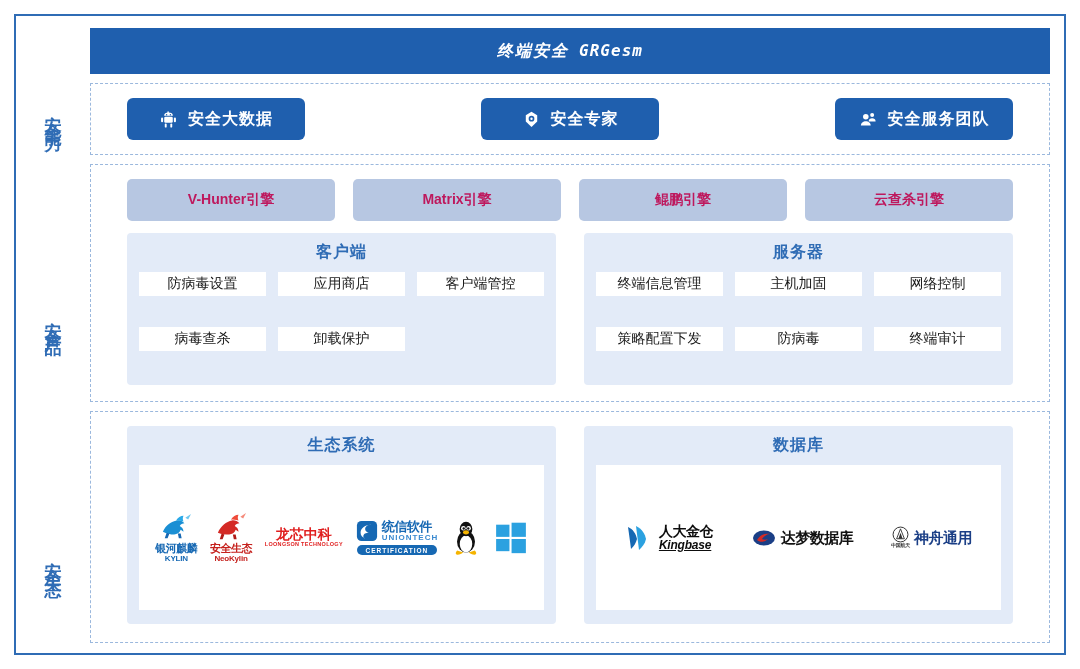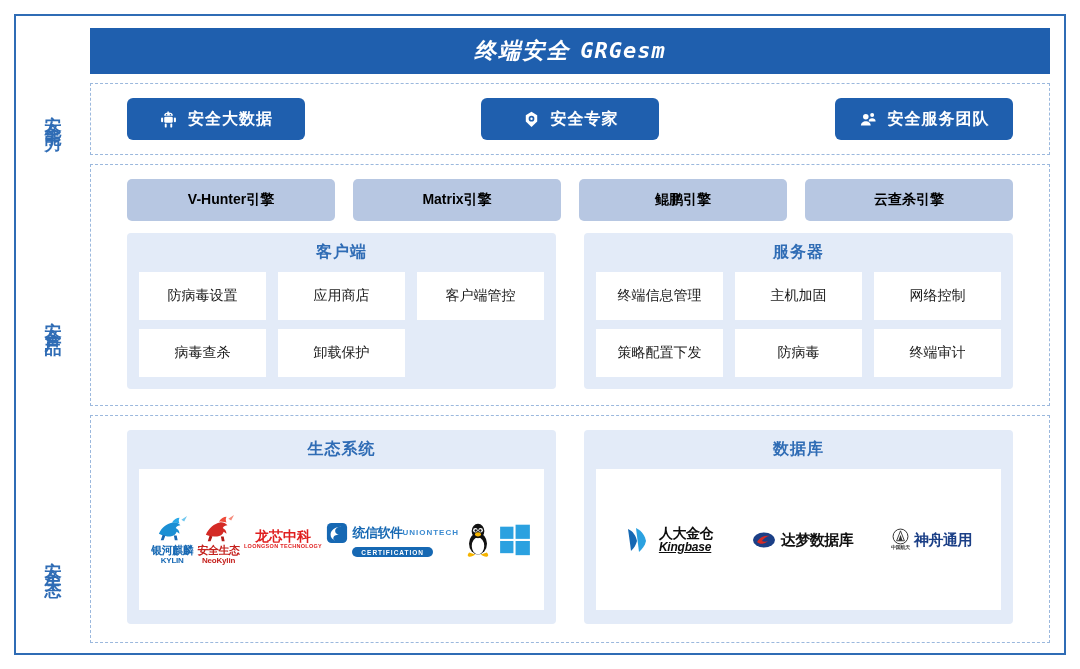--- a/index.html
+++ b/index.html
@@ -55,21 +55,21 @@
   .titlebar {
     background: #1f5fae;
     height: 46px;
     display: flex;
     align-items: center;
     justify-content: center;
     flex: 0 0 46px;
   }
   .titlebar-text {
     color: #ffffff;
-    font-size: 22px;
+    font-size: 16px;
     font-weight: bold;
     font-style: italic;
     letter-spacing: 2px;
   }
   .titlebar-text .brand {
     font-family: "DejaVu Sans Mono", monospace;
     letter-spacing: 1px;
     margin-left: 10px;
   }
 
@@ -120,21 +120,21 @@
   }
   .engine-btn {
     flex: 1 1 0;
     height: 42px;
     background: #b7c7e2;
     border-radius: 5px;
     display: flex;
     align-items: center;
     justify-content: center;
     font-size: 14px;
-    color: #000000;
+    color: #be185d;
     font-weight: 600;
     cursor: pointer;
   }
   .panels {
     display: flex;
     gap: 28px;
     flex: 1 1 auto;
   }
   .panel {
     flex: 1 1 0;
@@ -158,21 +158,21 @@
     gap: 9px 12px;
     flex: 1 1 auto;
   }
   .cell {
     background: #ffffff;
     display: flex;
     align-items: center;
     justify-content: center;
     font-size: 14px;
     color: #1a1a1a;
-    height: 48px;
+    height: 24px;
     cursor: pointer;
   }
 
   
   .eco-banner {
     flex: 0 0 40px;
     display: flex;
     align-items: center;
     justify-content: center;
     font-size: 16px;
@@ -375,21 +375,21 @@
             <span class="logo-cn">龙芯中科</span>
             <span class="logo-en">LOONGSON TECHNOLOGY</span>
           </div>
 
           <div class="logo uniontech">
             <div class="logo-row">
               <svg width="22" height="22" viewBox="0 0 24 24">
                 <rect x="1" y="1" width="22" height="22" rx="5" fill="#1668b3"></rect>
                 <path d="M17 5c-4 0-7 2-7 5 0 2 2 3 4 4-3 0-6 1-6 4 0 1 1 2 2 2-3-1-5-3-5-6 0-5 5-9 12-9z" fill="#ffffff"></path>
               </svg>
-              <div style="display:flex;flex-direction:row;align-items:center;">
+              <div style="display:flex;flex-direction:column;align-items:flex-start;">
                 <span class="logo-cn">统信软件</span>
                 <span class="logo-en">UNIONTECH</span>
               </div>
             </div>
             <span class="cert-pill">CERTIFICATION</span>
           </div>
 
           <div class="logo">
             <svg width="30" height="36" viewBox="0 0 24 30">
               <ellipse cx="12" cy="18" rx="7.5" ry="9" fill="#111111"></ellipse>

